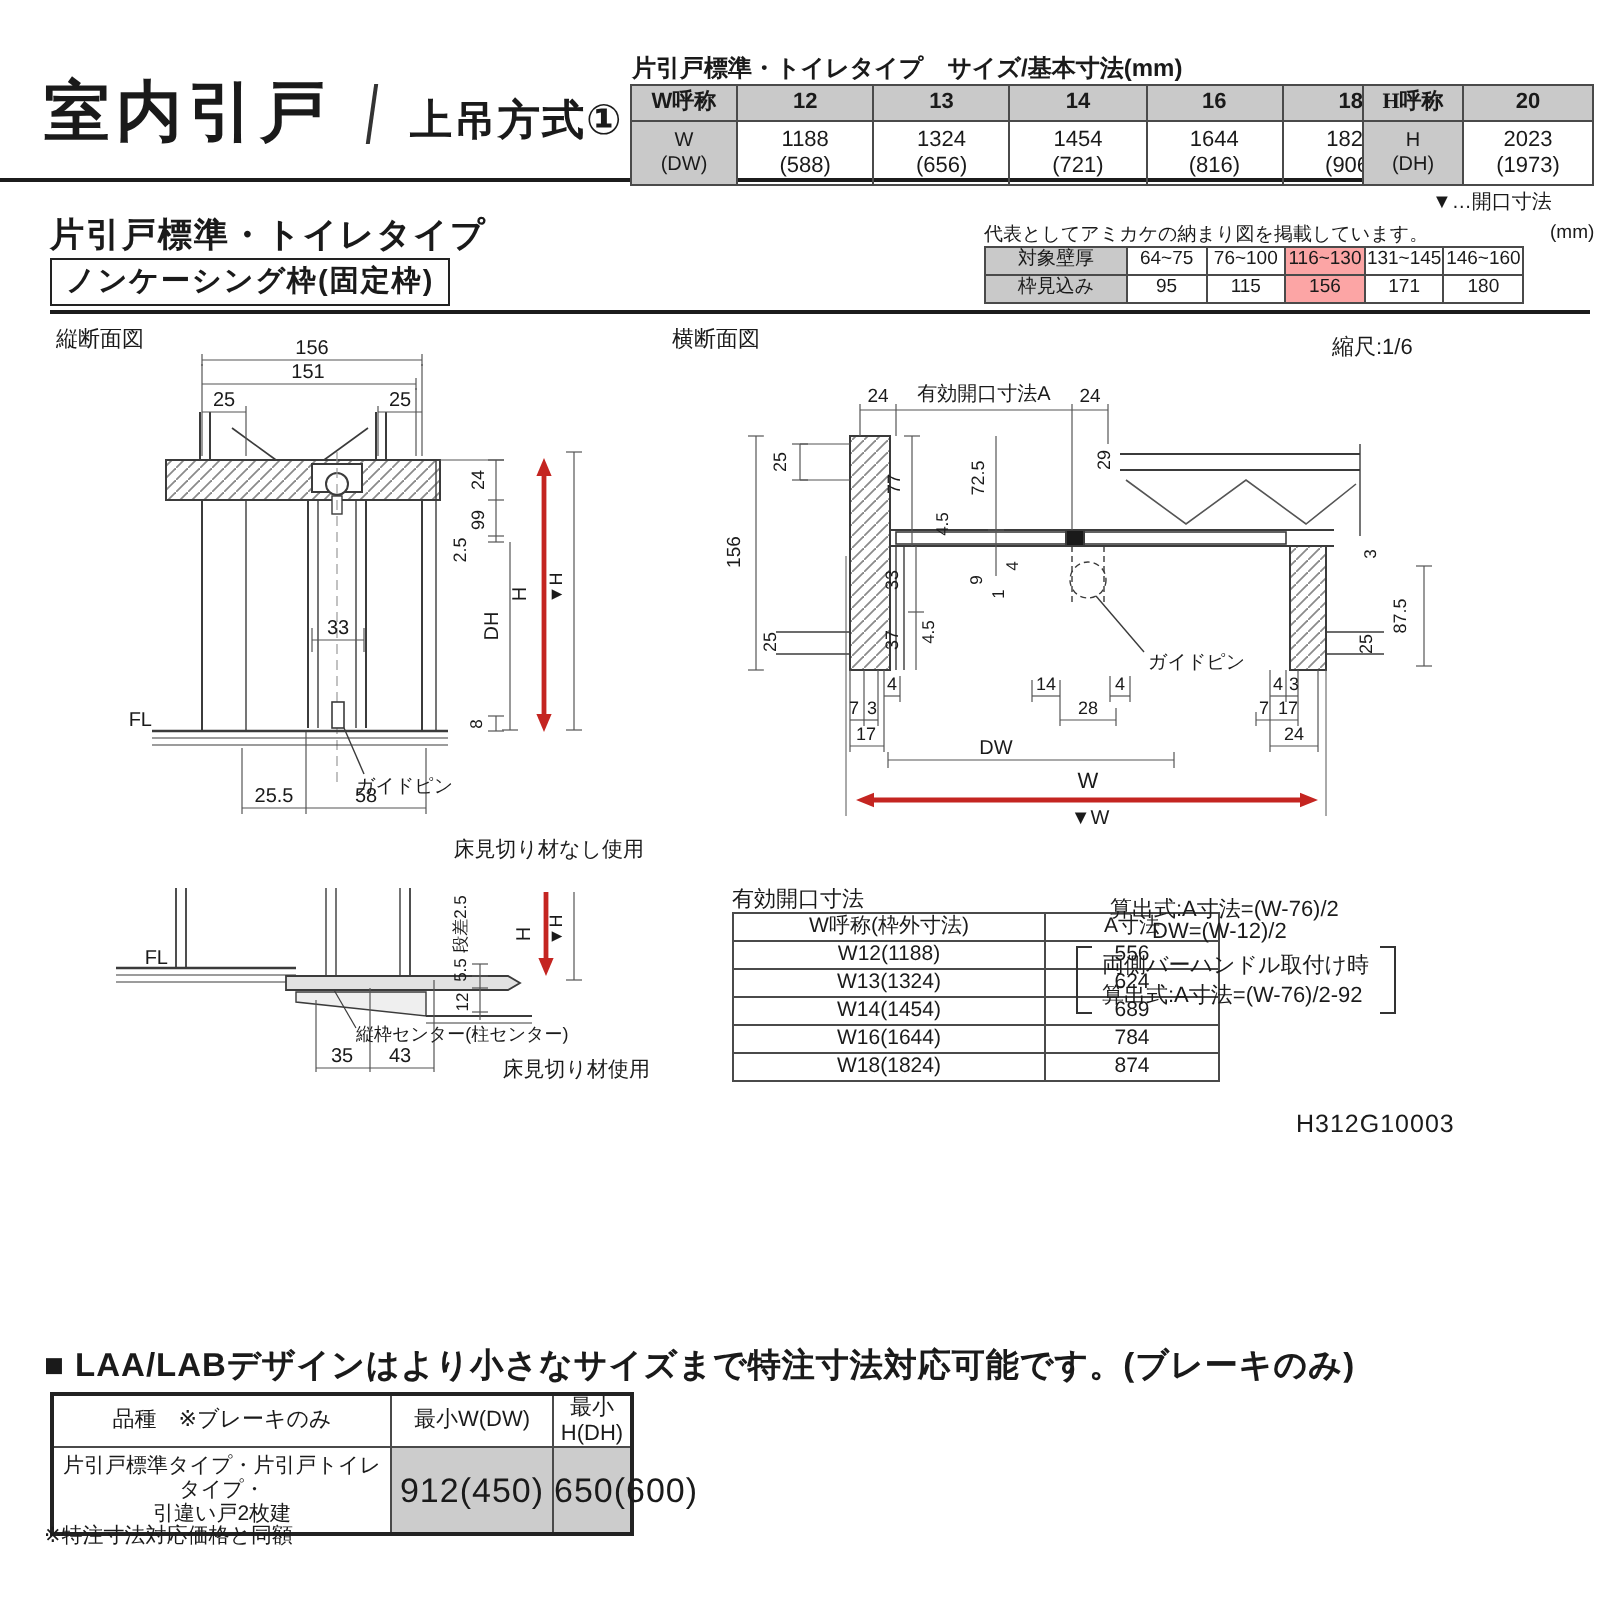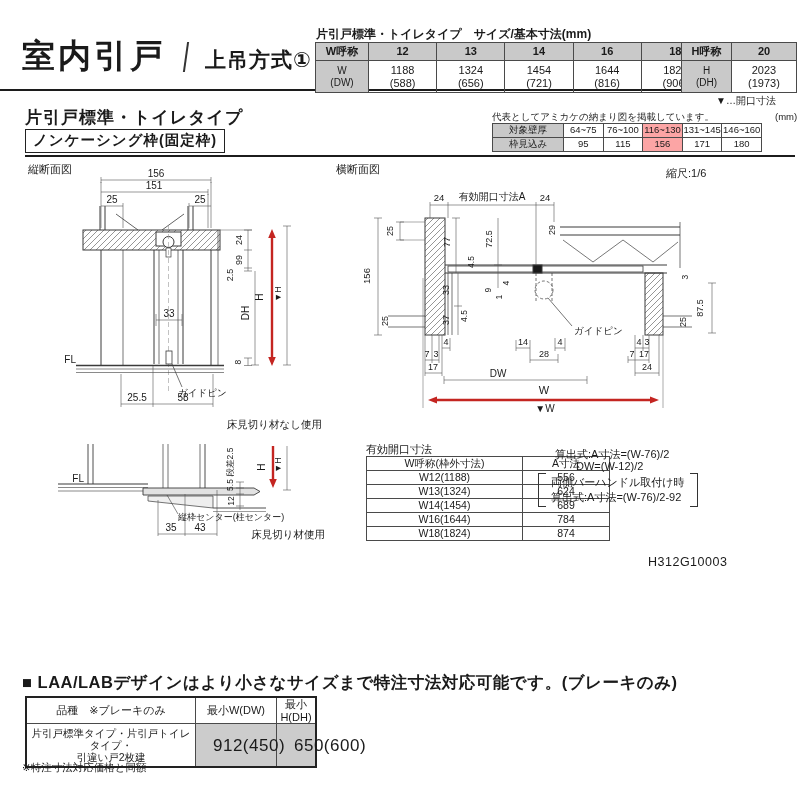--- a/index.html
+++ b/index.html
@@ -19,21 +19,21 @@
   .sz .val td{height:31px;}
   .sz .lab{background:#c9c9c9;font-size:10px;}
   .wall td{font-size:9.5px;height:13px;}
   .wall .lab{background:#c9c9c9;}
   .wall .shade{background:#fca5a5;}
   .op td{font-size:10.5px;height:13px;}
   .cust{border:2px solid #222;}
   .cust td{font-size:11px;}
   .cust .hd td{height:19px;}
   .cust .val td{height:42px;}
-  .cust .big{font-size:17px;letter-spacing:0.5px;background:#ccc;padding-left:17px;}
+  .cust .big{font-size:17px;letter-spacing:0.5px;background:#ccc;}
   .cap{font-size:12px;font-weight:700;}
   .small{font-size:10px;}
   .note{font-size:9.5px;}
   .sec-title{font-size:17px;font-weight:700;letter-spacing:1px;}
   .frame-box{display:inline-block;border:1.5px solid #222;font-size:14.5px;font-weight:600;padding:1px 7px 2px 7px;letter-spacing:1px;}
   .dwg-label{font-size:11px;}
   .formula{font-size:11px;}
   .bracket{border:1.5px solid #333;align-self:stretch;width:7px;}
   .bl{border-right:none;}
   .br{border-left:none;}
@@ -88,21 +88,21 @@
             <div>1824</div>
             <div>(906)</div>
           </td>
     </tr>
   </tbody>
     </table>
 
   <table class="abs sz" style="left:681px;top:42px;width:116px;">
     <tbody>
         <tr class="hd">
-      <td style="width:49px;">H呼称</td>
+      <td style="width:49px;font-family:Liberation Serif, serif;">H呼称</td>
       <td>20</td>
     </tr>
     <tr class="val">
       <td class="lab">
         <div>H</div>
             <div>(DH)</div>
       </td>
       <td>
             <div>2023</div>
             <div>(1973)</div>

